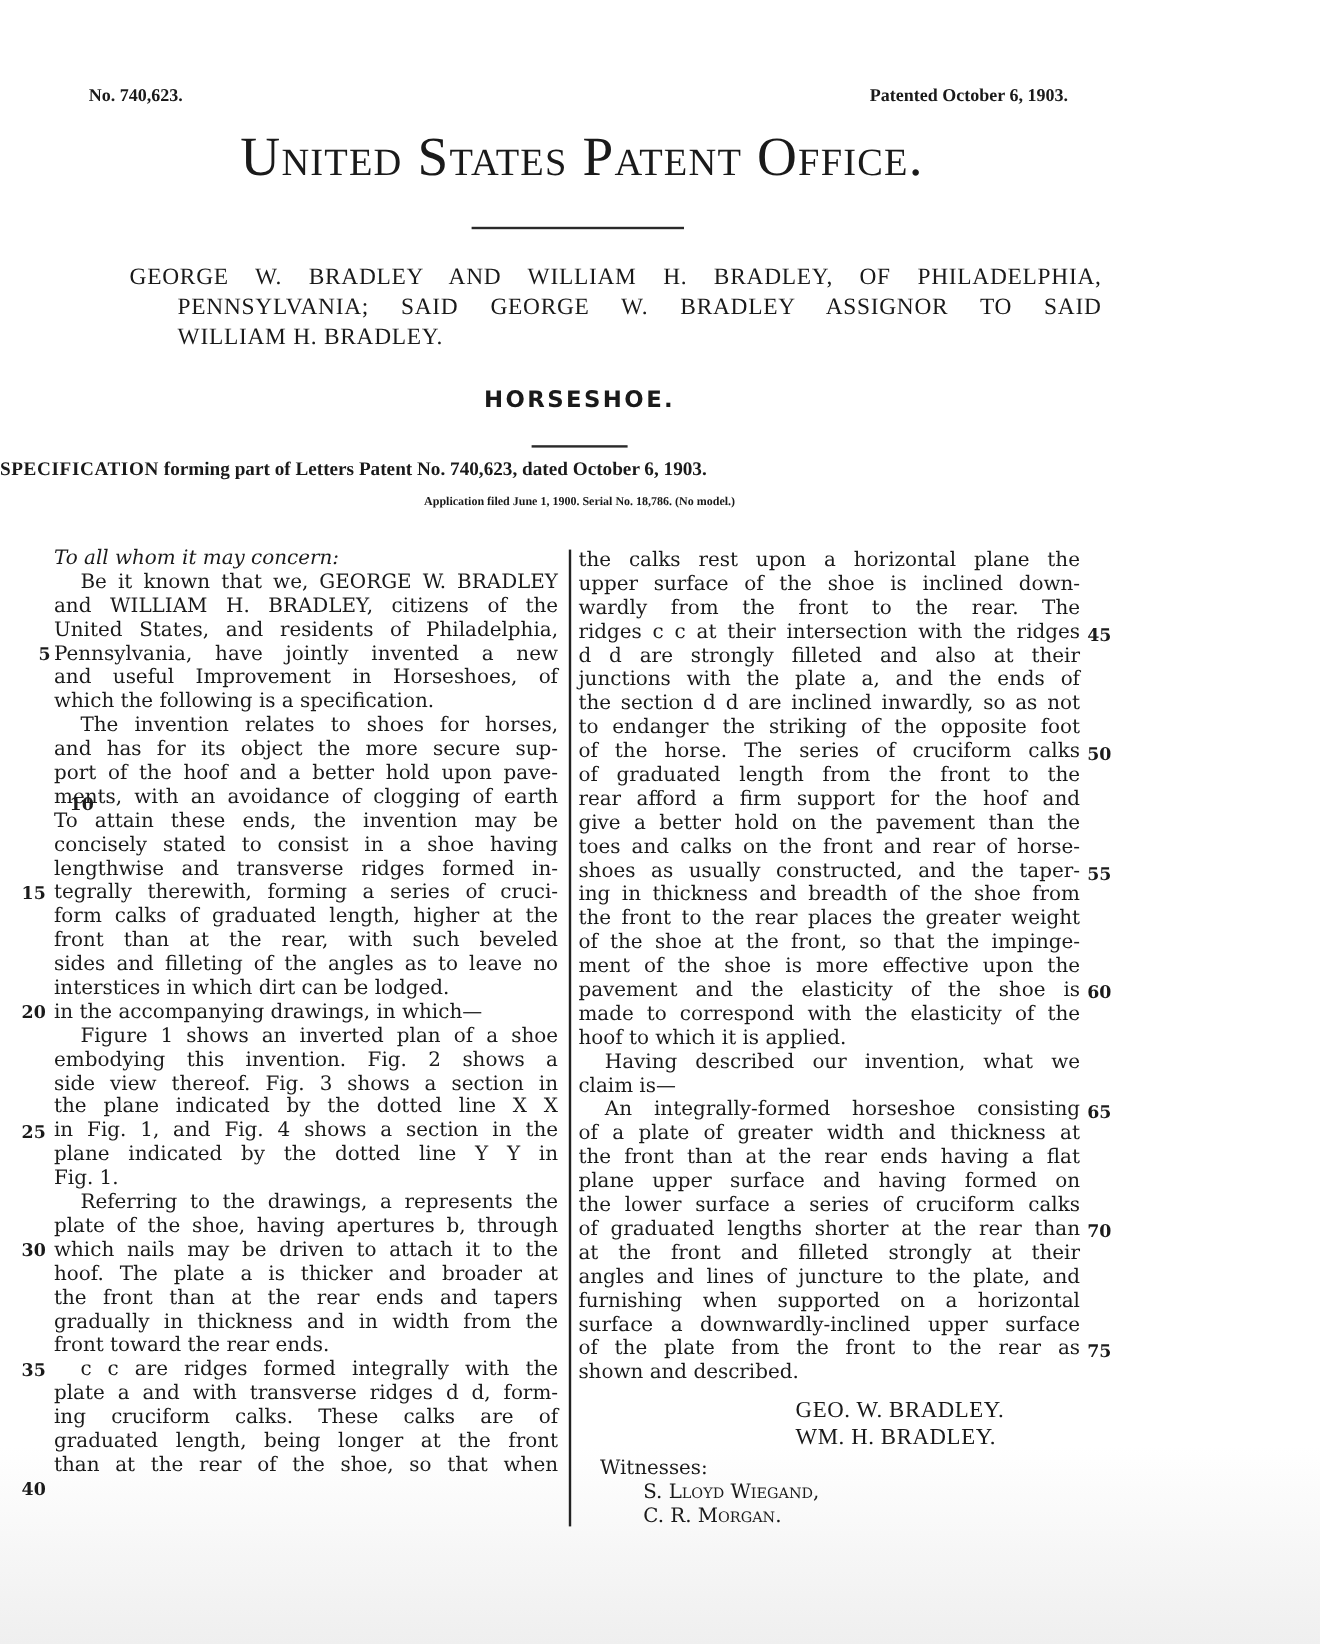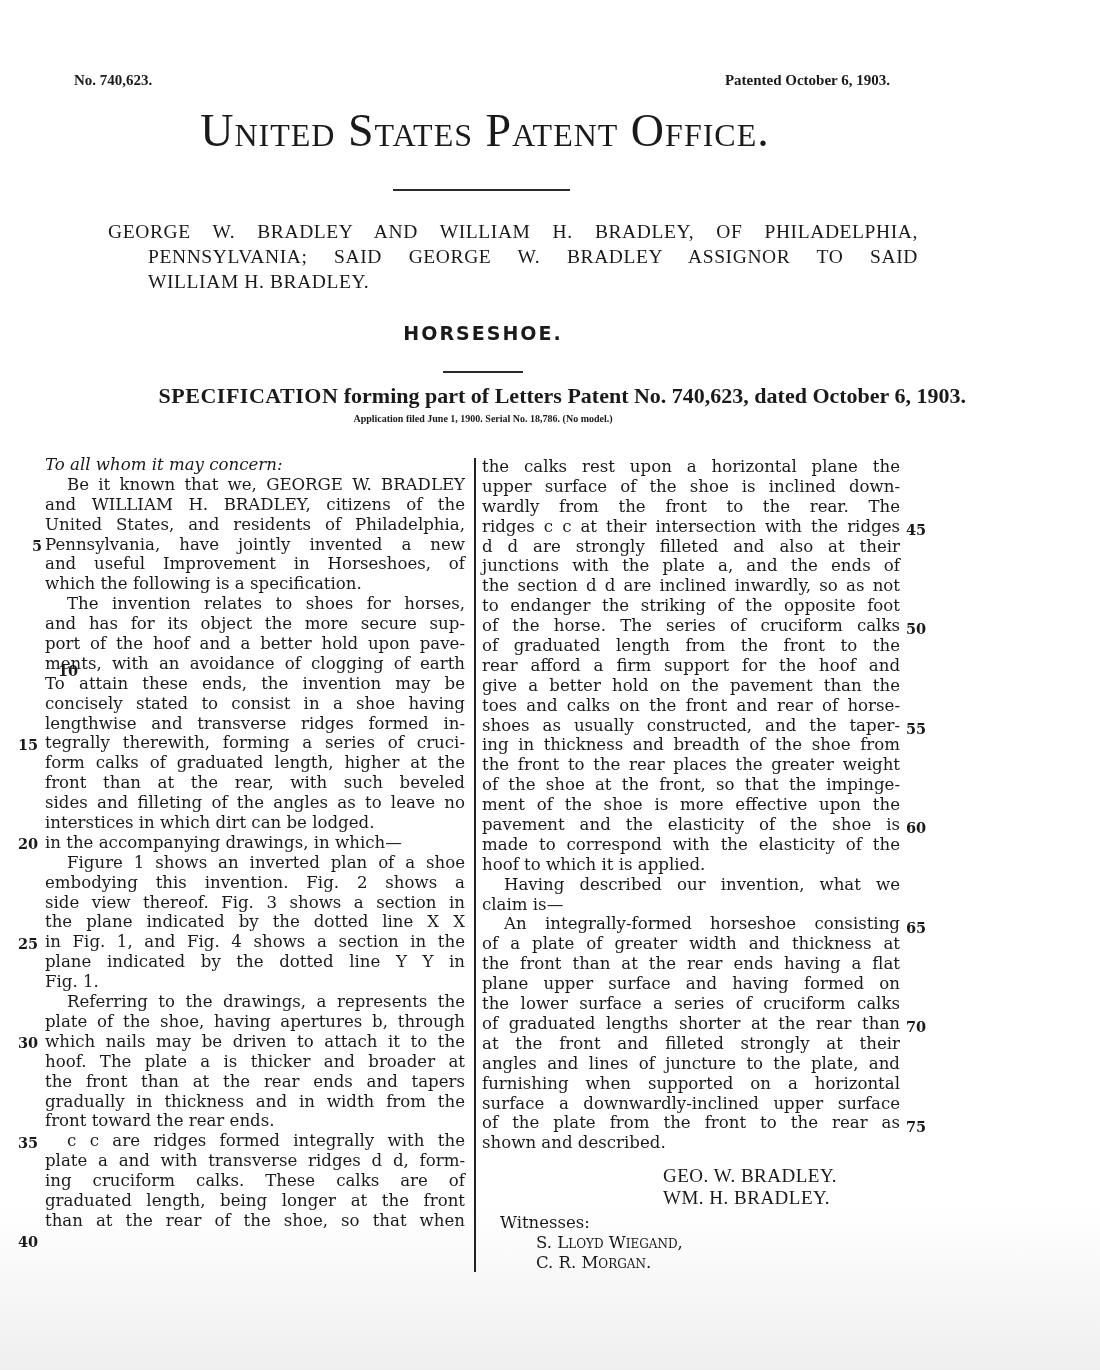--- a/index.html
+++ b/index.html
@@ -24,22 +24,22 @@
     font-family: "Liberation Serif", serif; font-size: 19.5px; line-height: 25px; letter-spacing: 0.6px; margin-left: 28px;
   }
   #inventors .l1 { display: block; text-align: justify; text-align-last: justify; }
   #inventors .l2 { display: block; padding-left: 40px; text-align: justify; text-align-last: justify; }
   #inventors .l3 { display: block; padding-left: 40px; }
   #invention-title {
     left: 0; width: 966px; top: 322px; text-align: center;
     font-family: "DejaVu Sans", sans-serif; font-weight: bold; font-size: 19px; letter-spacing: 2px;
   }
   #spec-line {
-    left: 0; width: 966px; top: 383px; text-align: right;
-    font-family: "Liberation Serif", serif; font-size: 22px; font-weight: bold;
+    left: 0; width: 966px; top: 383px; text-align: left;
+    font-family: "Liberation Serif", serif; font-size: 16px; font-weight: bold;
   }
   #spec-line .lead { letter-spacing: 0.5px; }
   #app-line {
     left: 0; width: 966px; top: 413px; text-align: center;
     font-family: "Liberation Serif", serif; font-size: 10px; font-weight: bold;
   }
   .column {
     font-size: 16.6px; line-height: 19.9px; font-family: "DejaVu Serif", serif;
   }
   .column .ln { display: block; white-space: nowrap; text-align: justify; text-align-last: justify; height: 19.9px; }

